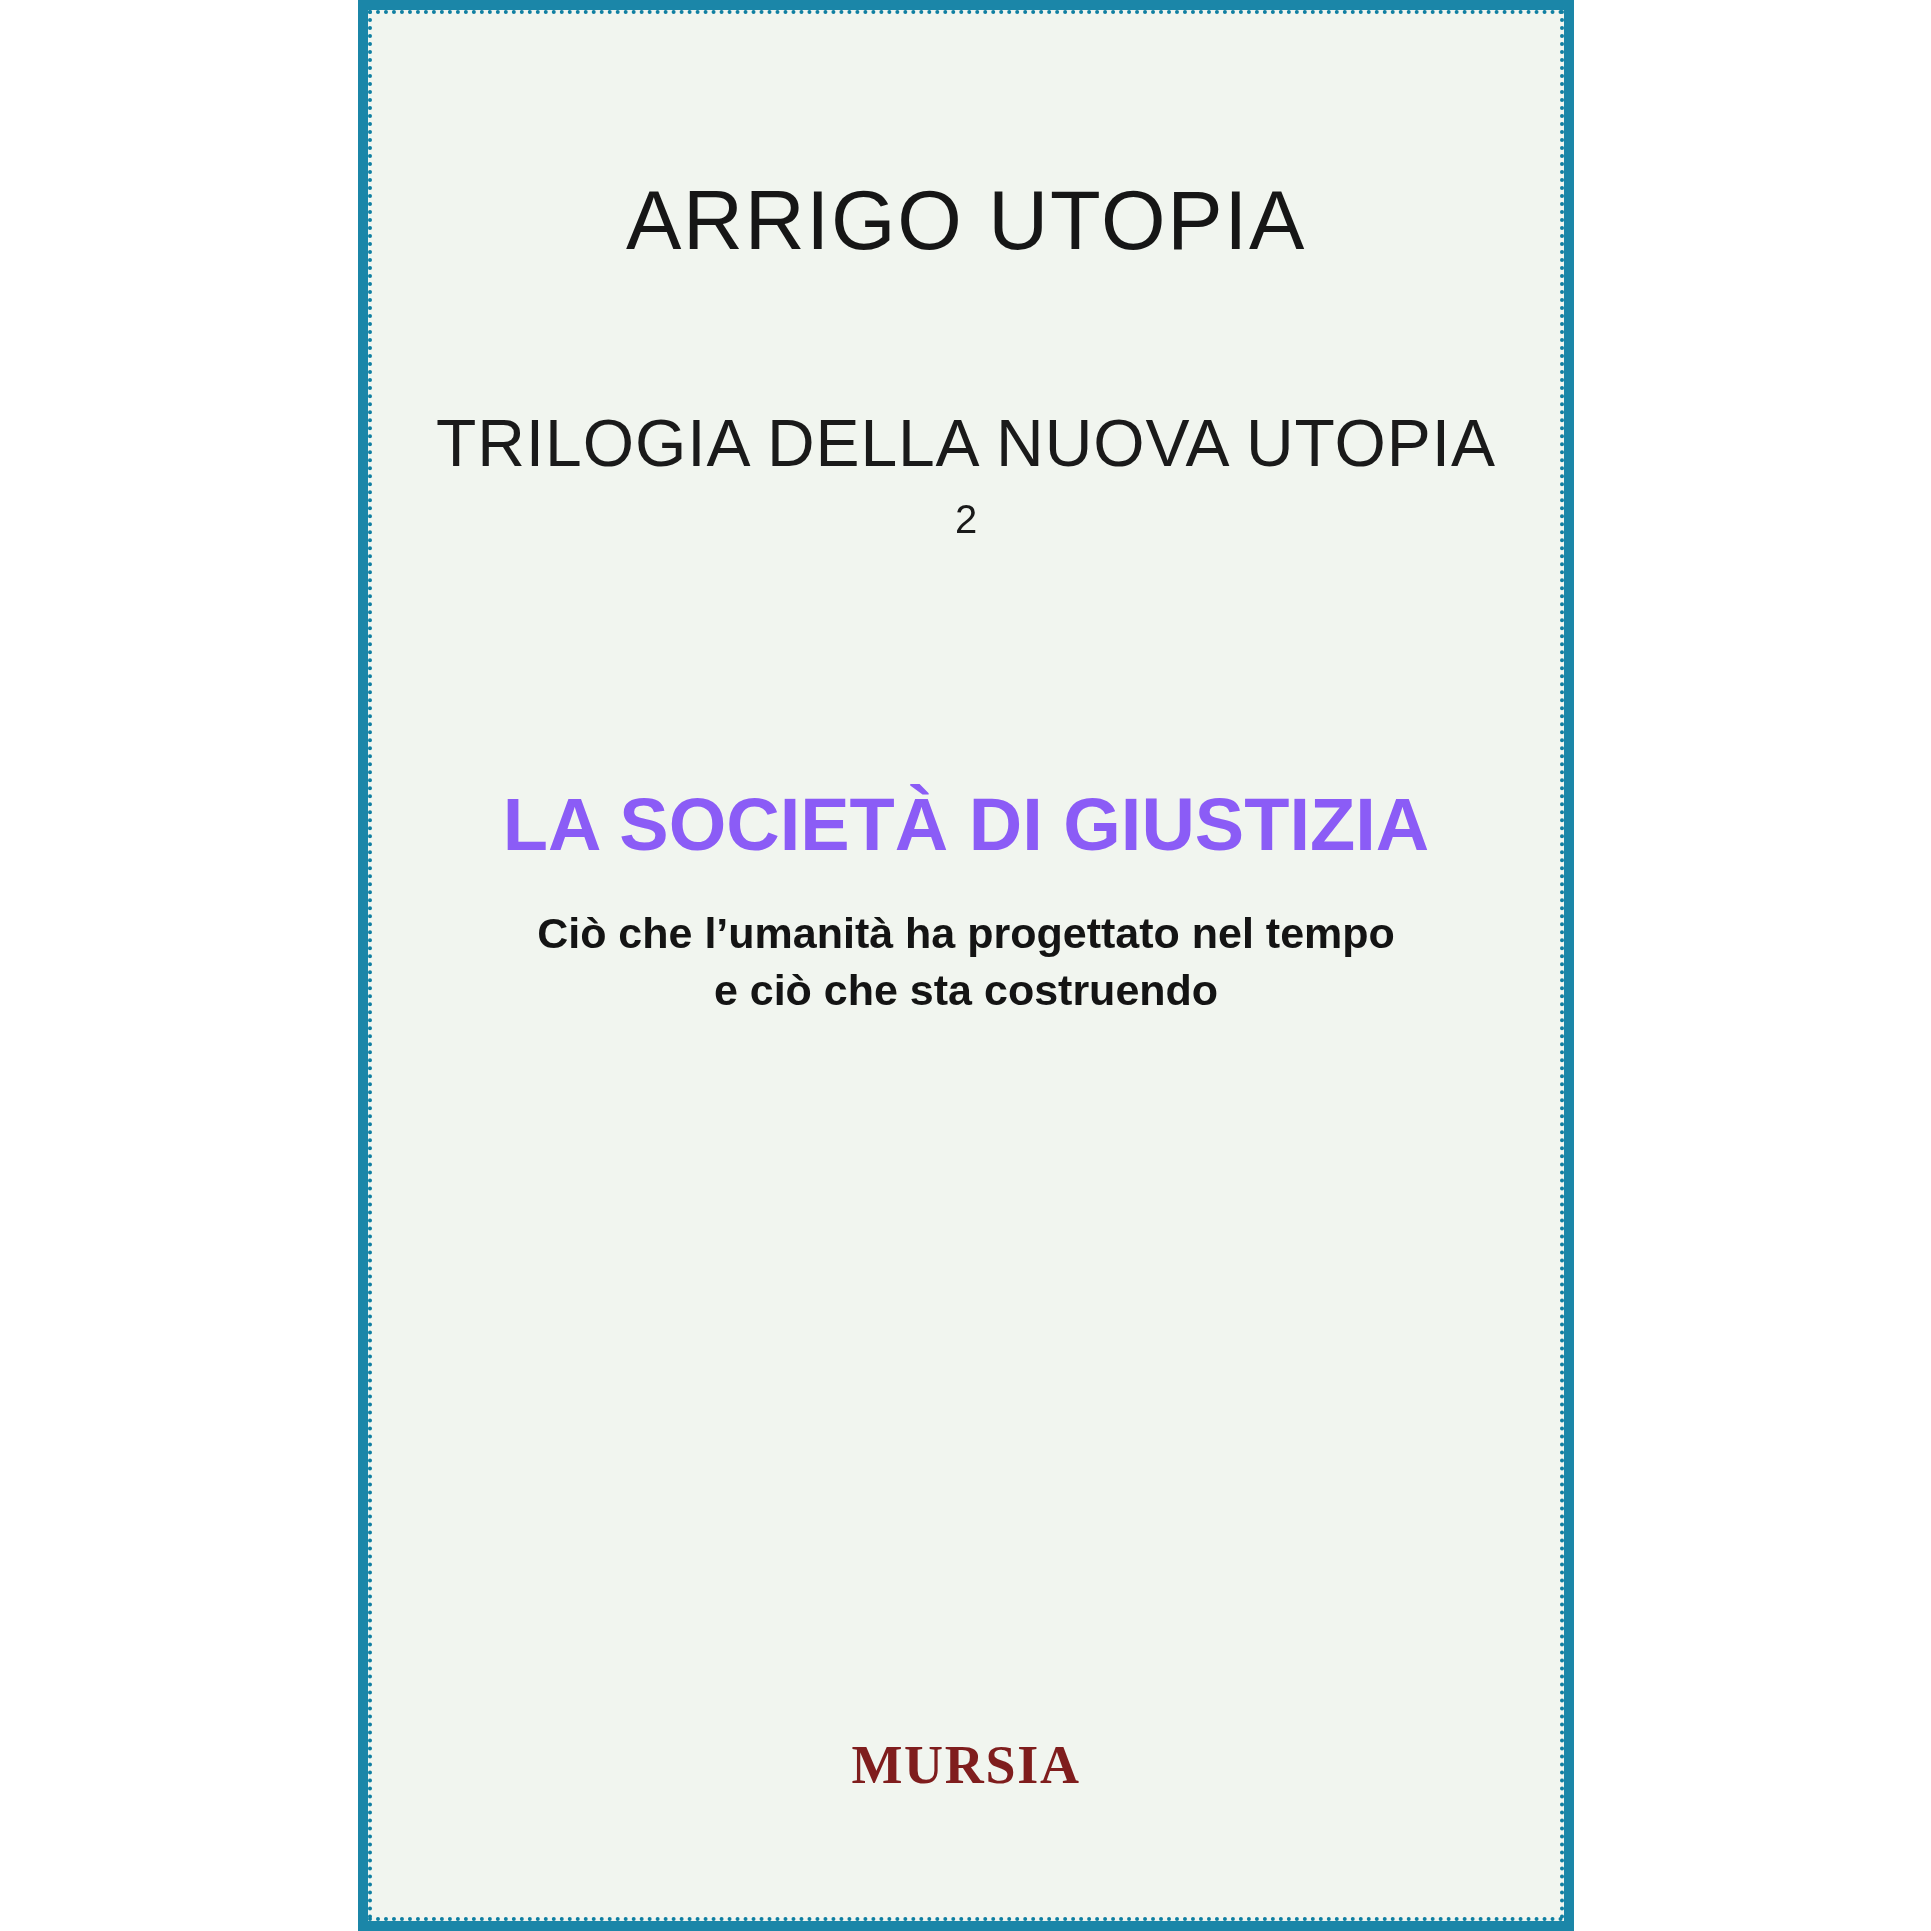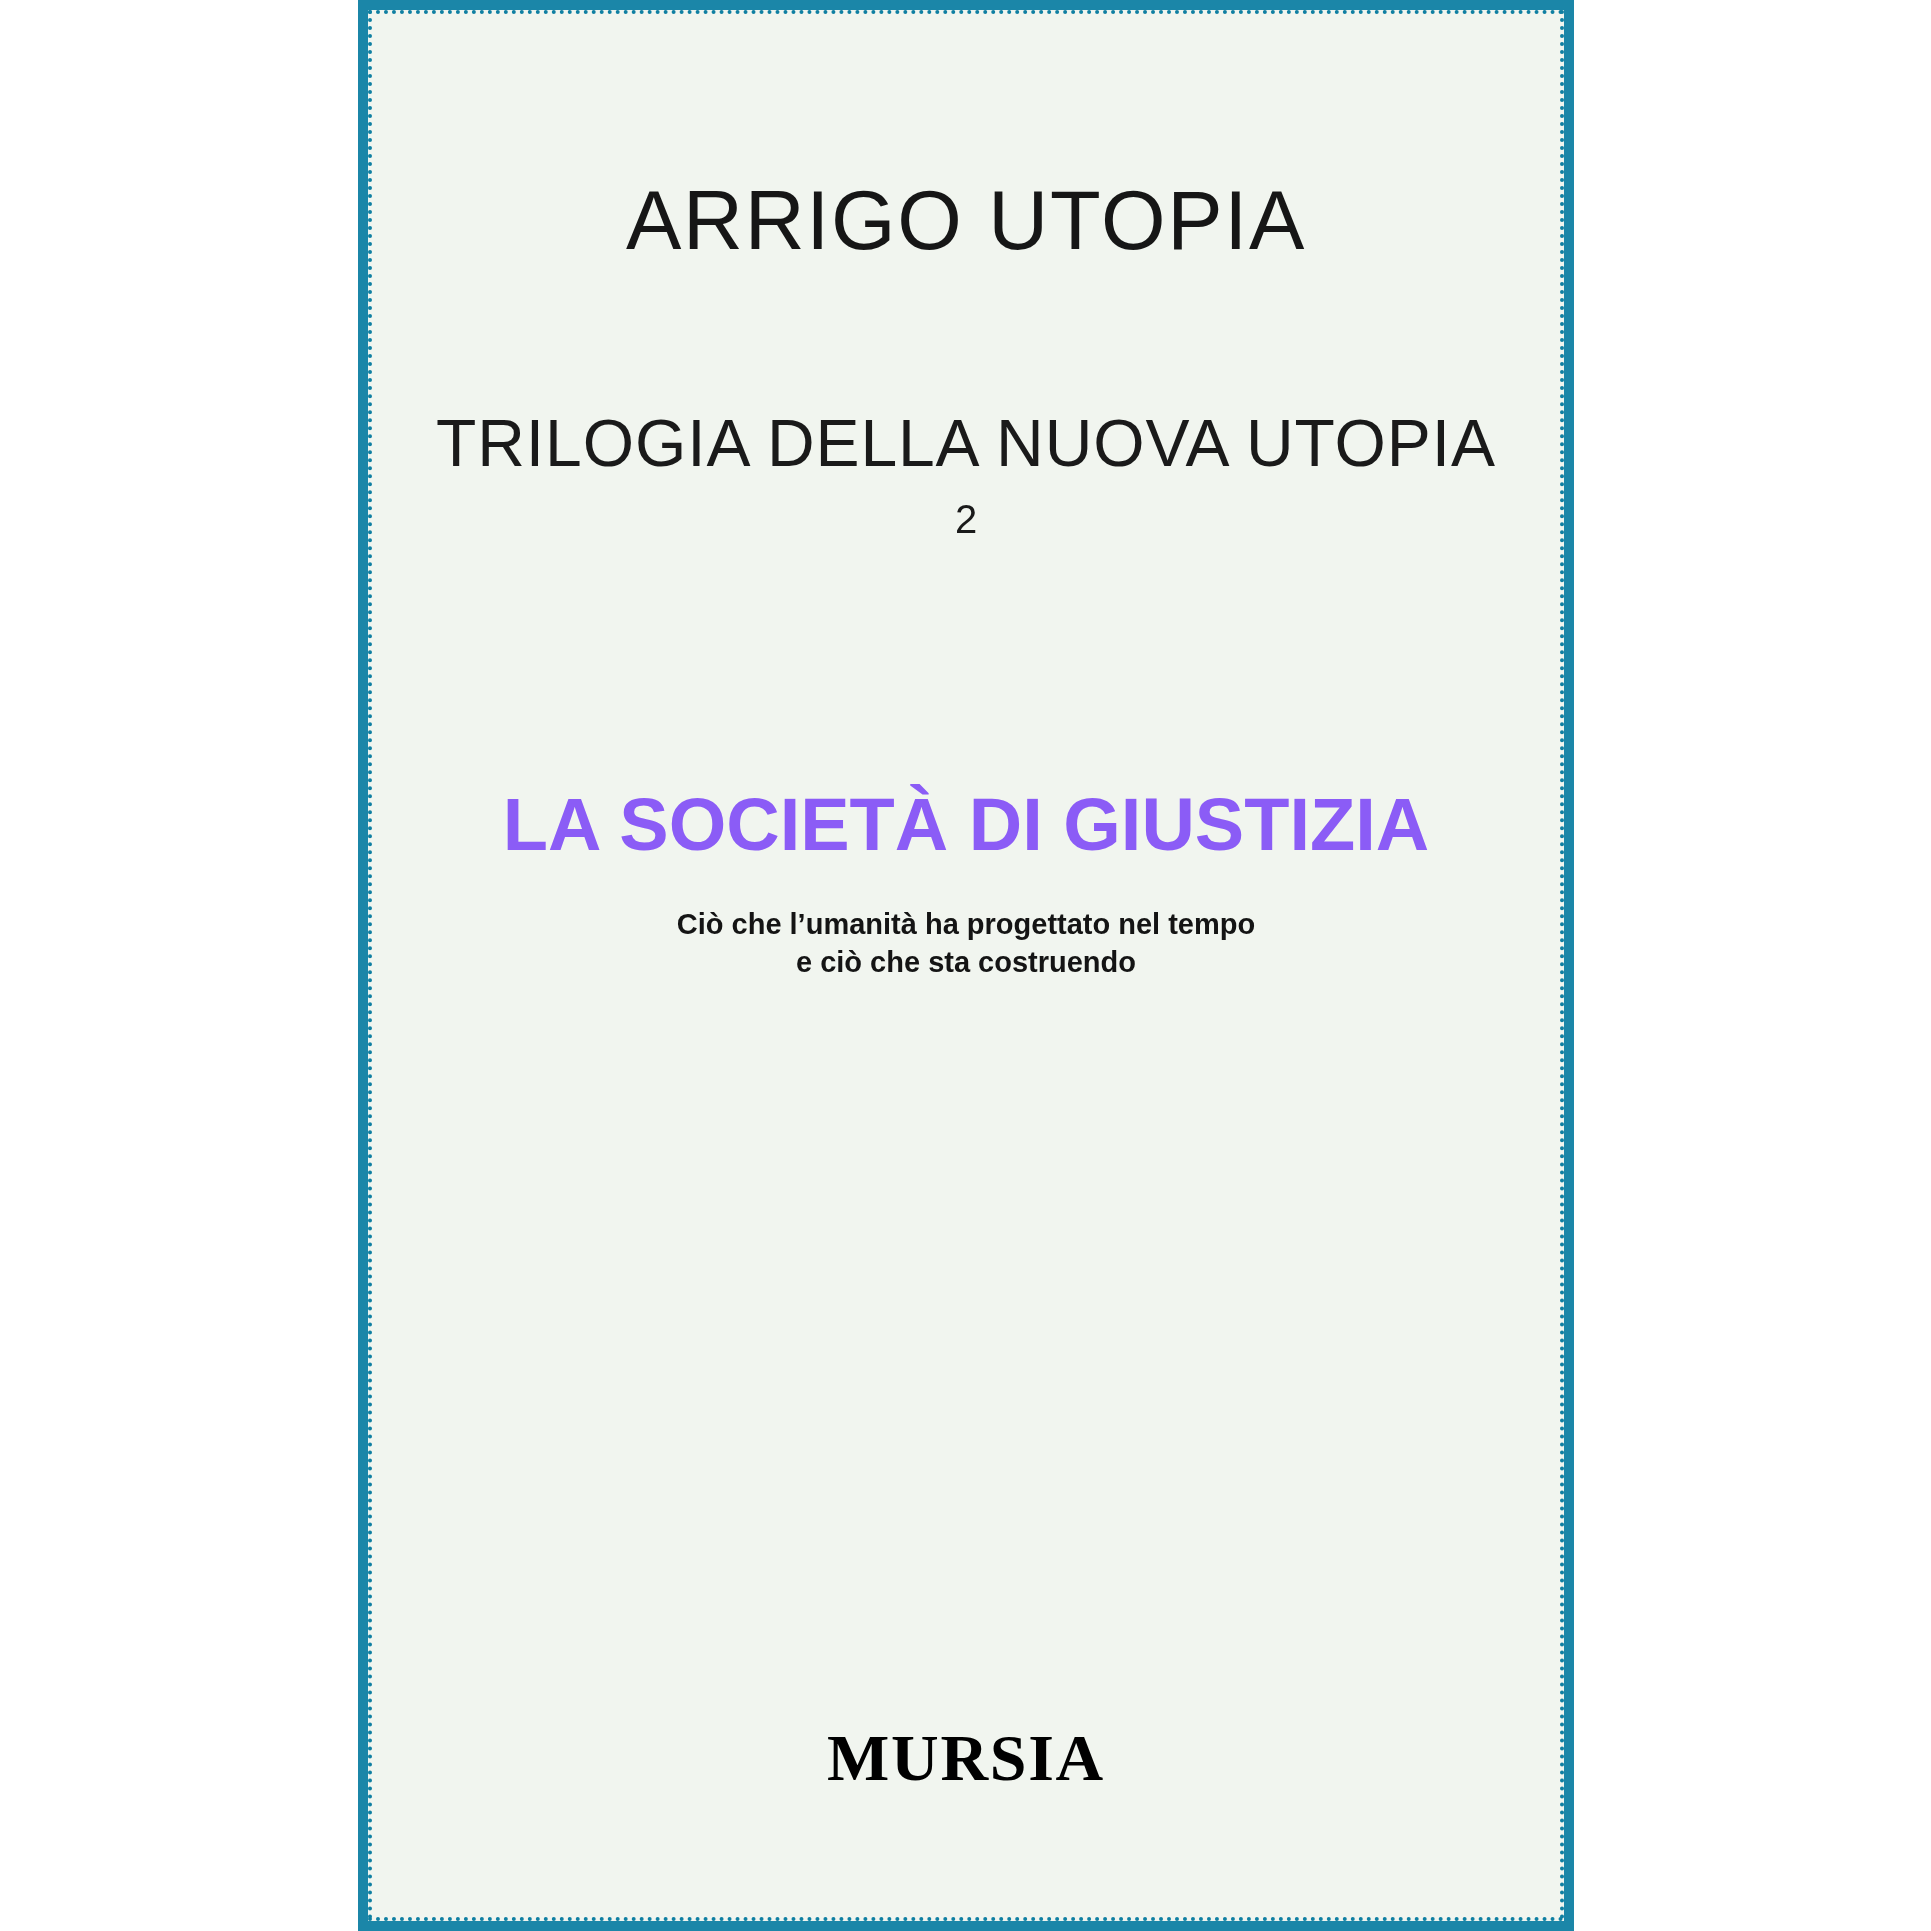--- a/index.html
+++ b/index.html
@@ -93,39 +93,39 @@
     font-weight: 700;
     color: #8b5cf6;
     letter-spacing: 0px;
     text-align: right;
     line-height: 1.05;
     white-space: nowrap;
   }
 
   .subtitle {
     margin-top: 41px;
-    font-size: 29px;
+    font-size: 43px;
     font-weight: 600;
     color: #141414;
     text-align: center;
     line-height: 1.32;
     max-width: 1010px;
   }
 
   .publisher {
     position: absolute;
     bottom: 116px;
     left: 0;
     width: 100%;
     text-align: center;
     font-family: "Liberation Serif", serif;
-    font-size: 66px;
+    font-size: 54px;
     font-weight: 700;
     letter-spacing: 1.7px;
-    color: #000000;
+    color: #7f1d1d;
   }
 </style>
 </head>
 <body>
 
 <div class="cover-wrap">
   <div class="frame-outer"></div>
   <div class="frame-dots"></div>
   <div class="paper">
     <div class="content">

